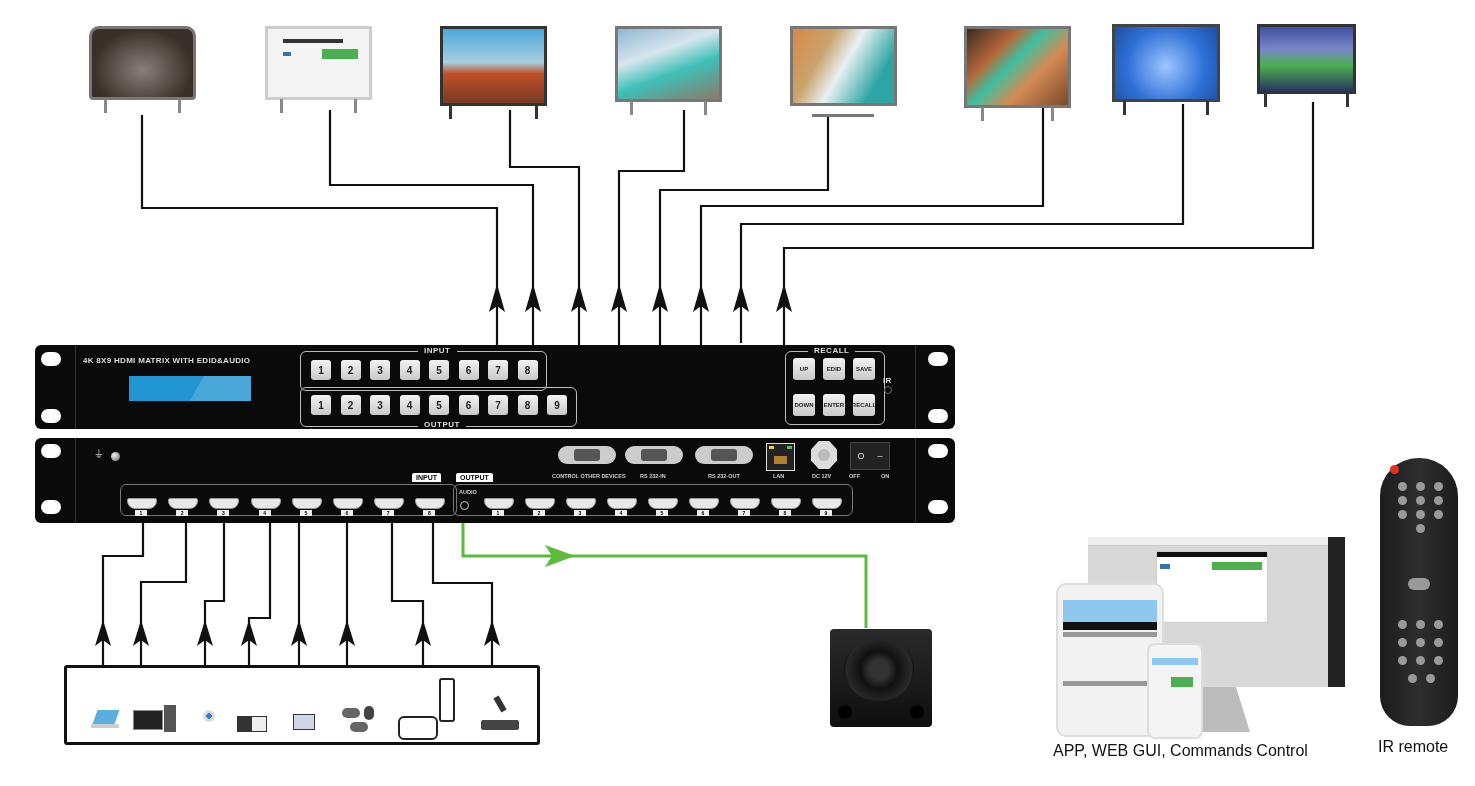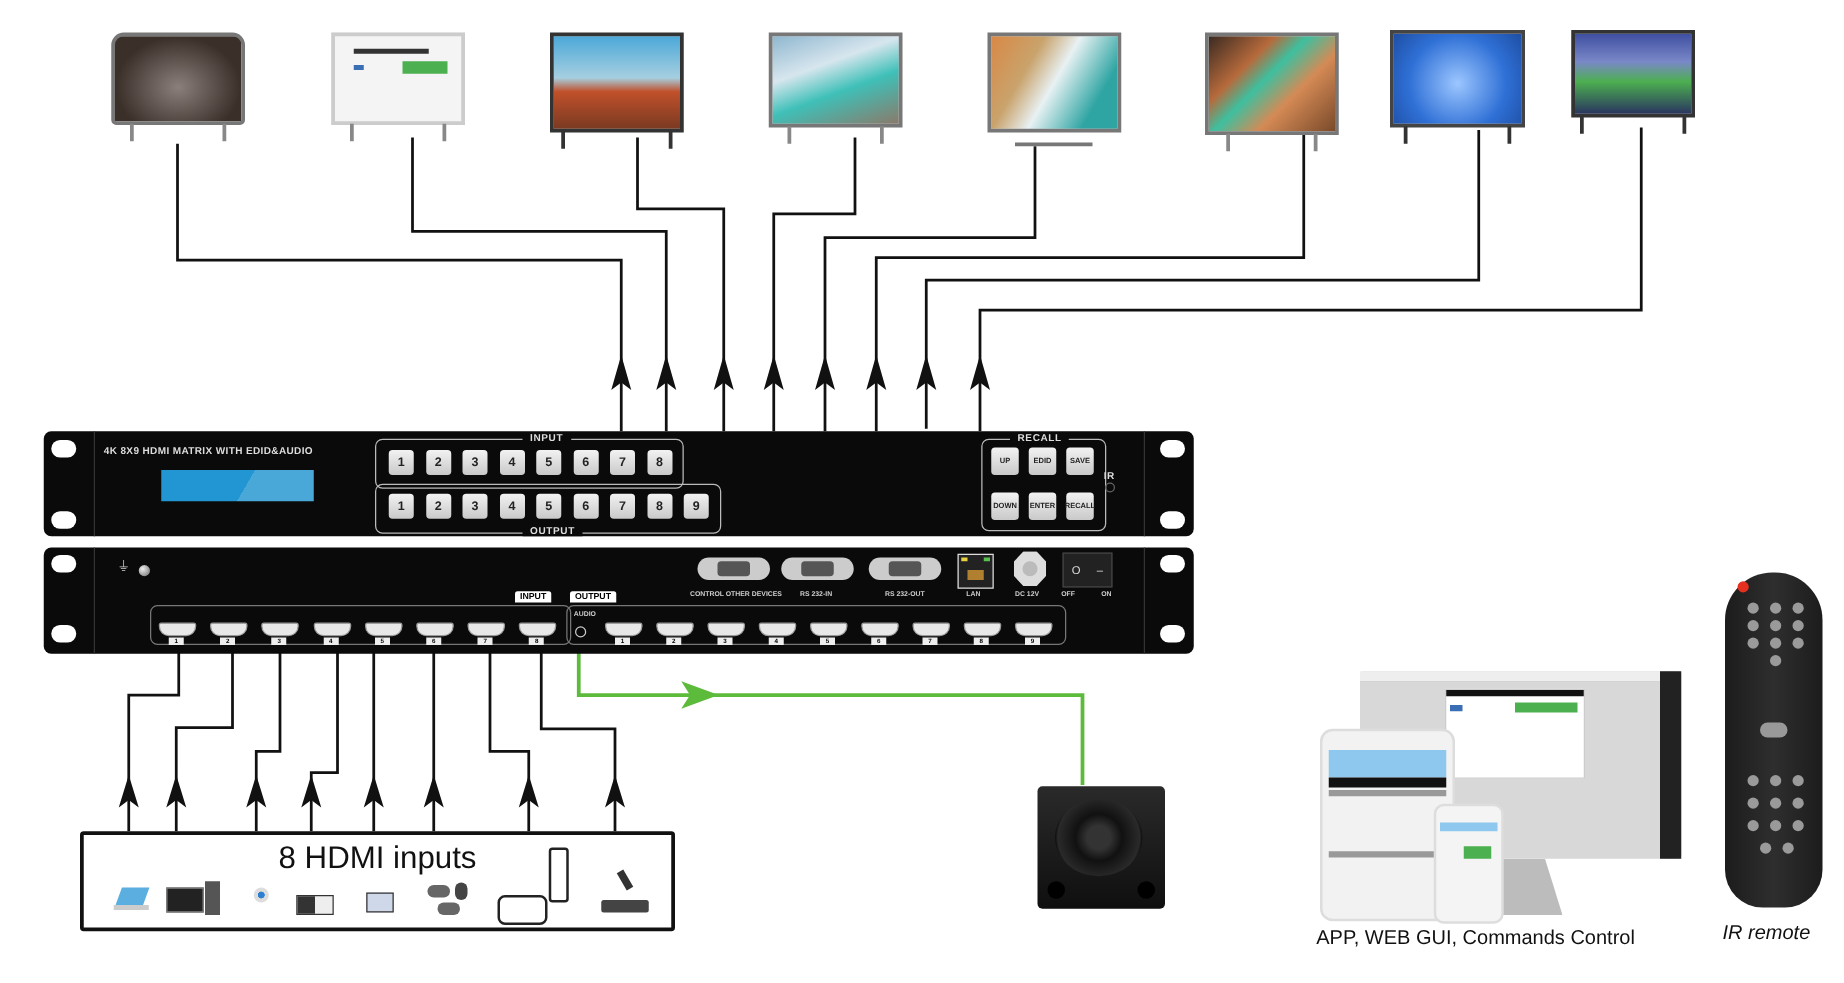--- a/index.html
+++ b/index.html
@@ -248,21 +248,20 @@
   <div class="small-label" style="left:777px;top:35px;">DC 12V</div>
   <div class="abs" style="left:815px;top:4px;width:38px;height:26px;background:#222;border:1px solid #444;color:#ddd;font-size:9px;display:flex;align-items:center;justify-content:space-around;">
     <span>O</span>
     <span>–</span>
   </div>
   <div class="small-label" style="left:814px;top:35px;">OFF</div>
   <div class="small-label" style="left:846px;top:35px;">ON</div>
 </div>
 
 <div class="inputs-box">
-  <div class="inputs-title">8 HDMI inputs</div>
   <div class="dev" style="left:28px;top:42px;width:22px;height:14px;background:#5aaee0;transform:skewX(-20deg);"></div>
   <div class="dev" style="left:24px;top:56px;width:28px;height:4px;background:#ccc;"></div>
   <div class="dev" style="left:66px;top:42px;width:28px;height:18px;background:#222;border:1px solid #888;"></div>
   <div class="dev" style="left:97px;top:37px;width:12px;height:27px;background:#555;"></div>
   <div class="dev" style="left:136px;top:42px;width:12px;height:12px;border-radius:50%;background:radial-gradient(circle,#2d7fd0 30%,#ddd 35%);"></div>
   <div class="dev" style="left:170px;top:48px;width:28px;height:14px;background:linear-gradient(90deg,#333 50%,#eee 50%);border:1px solid #333;"></div>
   <div class="dev" style="left:226px;top:46px;width:20px;height:14px;background:#cfd8e8;border:1px solid #333;"></div>
   <div class="dev" style="left:275px;top:38px;width:40px;height:30px;">
     <div class="abs" style="left:0;top:2px;width:18px;height:10px;background:#666;border-radius:5px;"></div>
     <div class="abs" style="left:22px;top:0;width:10px;height:14px;background:#444;border-radius:5px;"></div>
@@ -322,13 +321,13 @@
       <div class="abs" style="left: 36px; top: 180px; width: 9px; height: 9px; border-radius: 50%; background: rgb(154, 154, 154);"></div>
       <div class="abs" style="left: 54px; top: 180px; width: 9px; height: 9px; border-radius: 50%; background: rgb(154, 154, 154);"></div>
       <div class="abs" style="left: 18px; top: 198px; width: 9px; height: 9px; border-radius: 50%; background: rgb(154, 154, 154);"></div>
       <div class="abs" style="left: 36px; top: 198px; width: 9px; height: 9px; border-radius: 50%; background: rgb(154, 154, 154);"></div>
       <div class="abs" style="left: 54px; top: 198px; width: 9px; height: 9px; border-radius: 50%; background: rgb(154, 154, 154);"></div>
       <div class="abs" style="left: 28px; top: 216px; width: 9px; height: 9px; border-radius: 50%; background: rgb(154, 154, 154);"></div>
       <div class="abs" style="left: 46px; top: 216px; width: 9px; height: 9px; border-radius: 50%; background: rgb(154, 154, 154);"></div>
     </div>
   <div class="abs" style="left:28px;top:120px;width:22px;height:12px;border-radius:6px;background:#999;"></div>
 </div>
-<div class="caption" style="left:1378px;top:738px;font-style:italic;">IR remote</div>
+<div class="caption" style="left:1378px;top:738px;">IR remote</div>
 
 </body></html>

